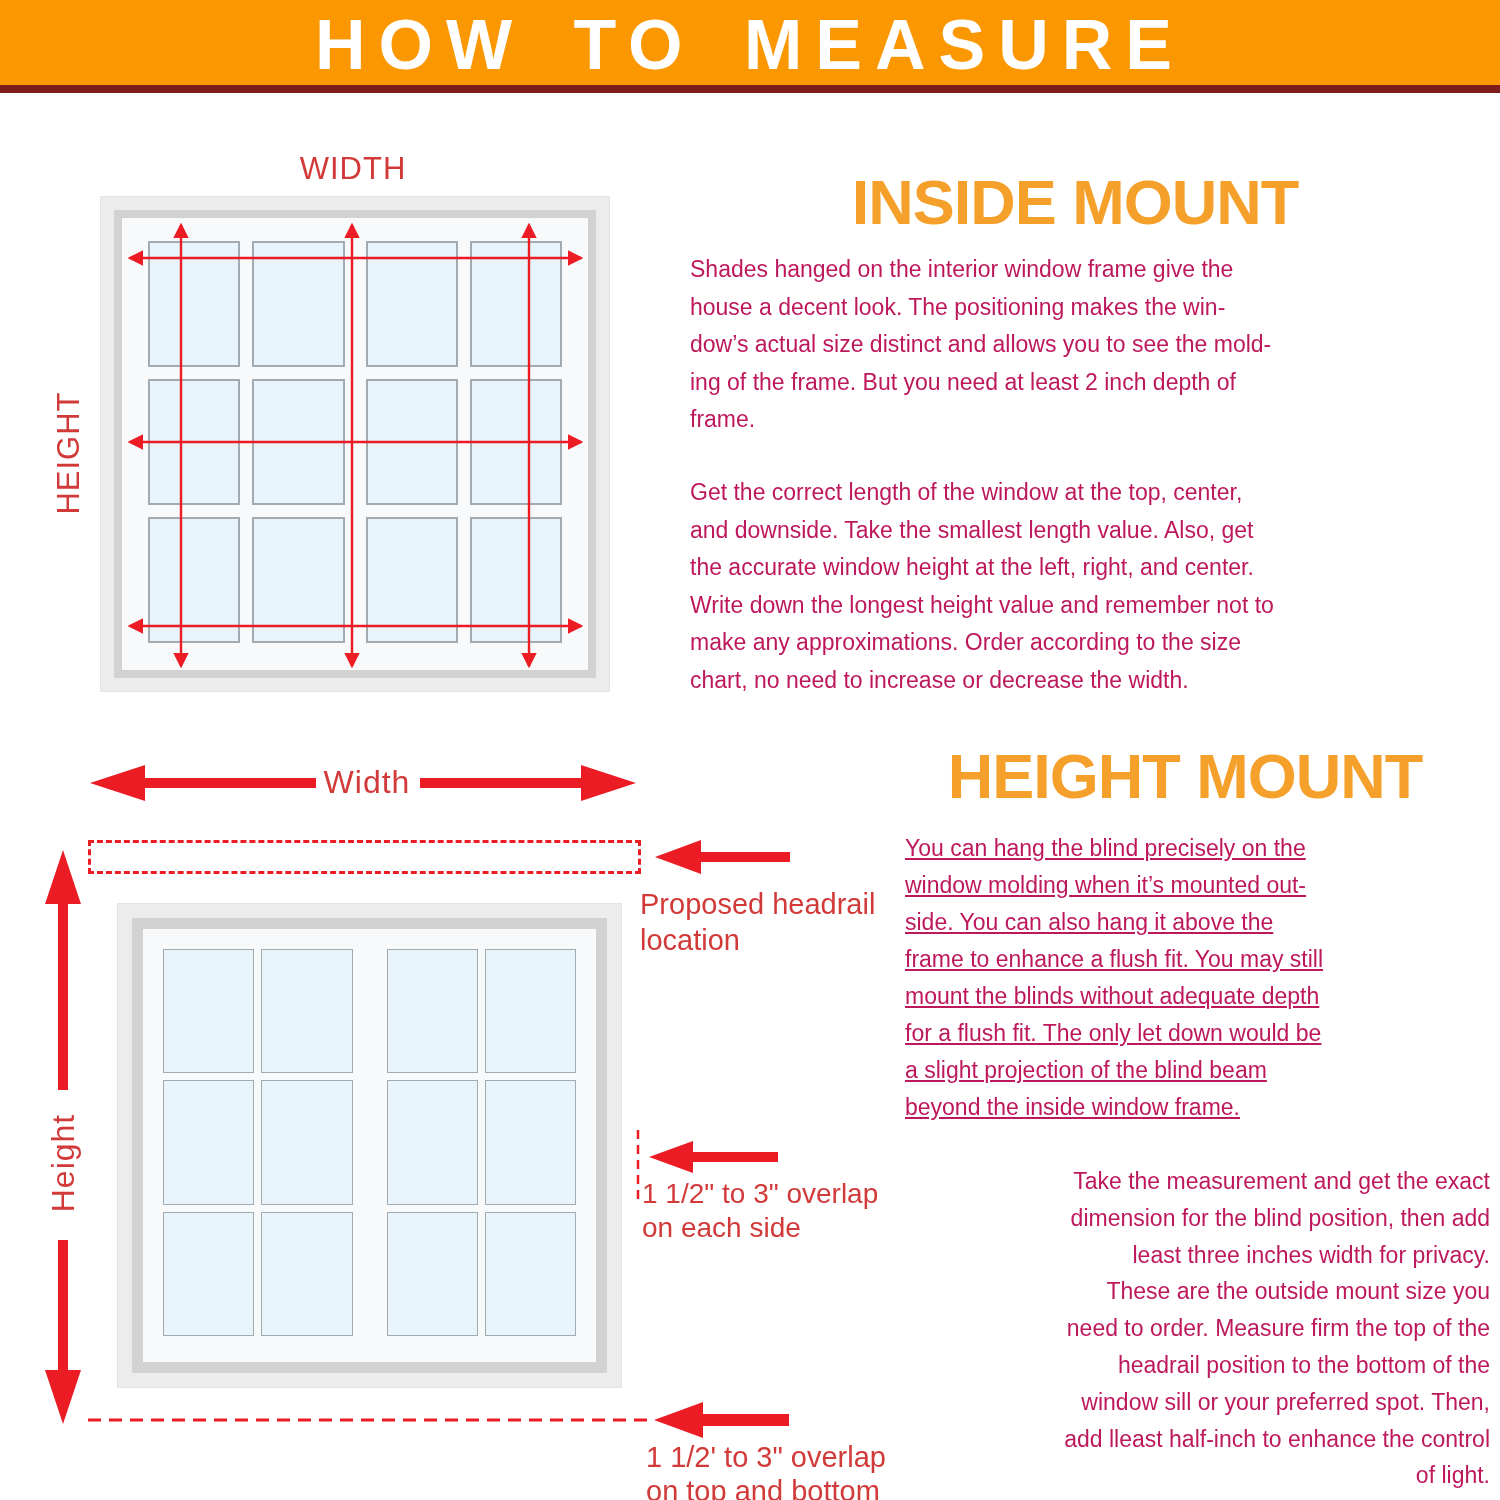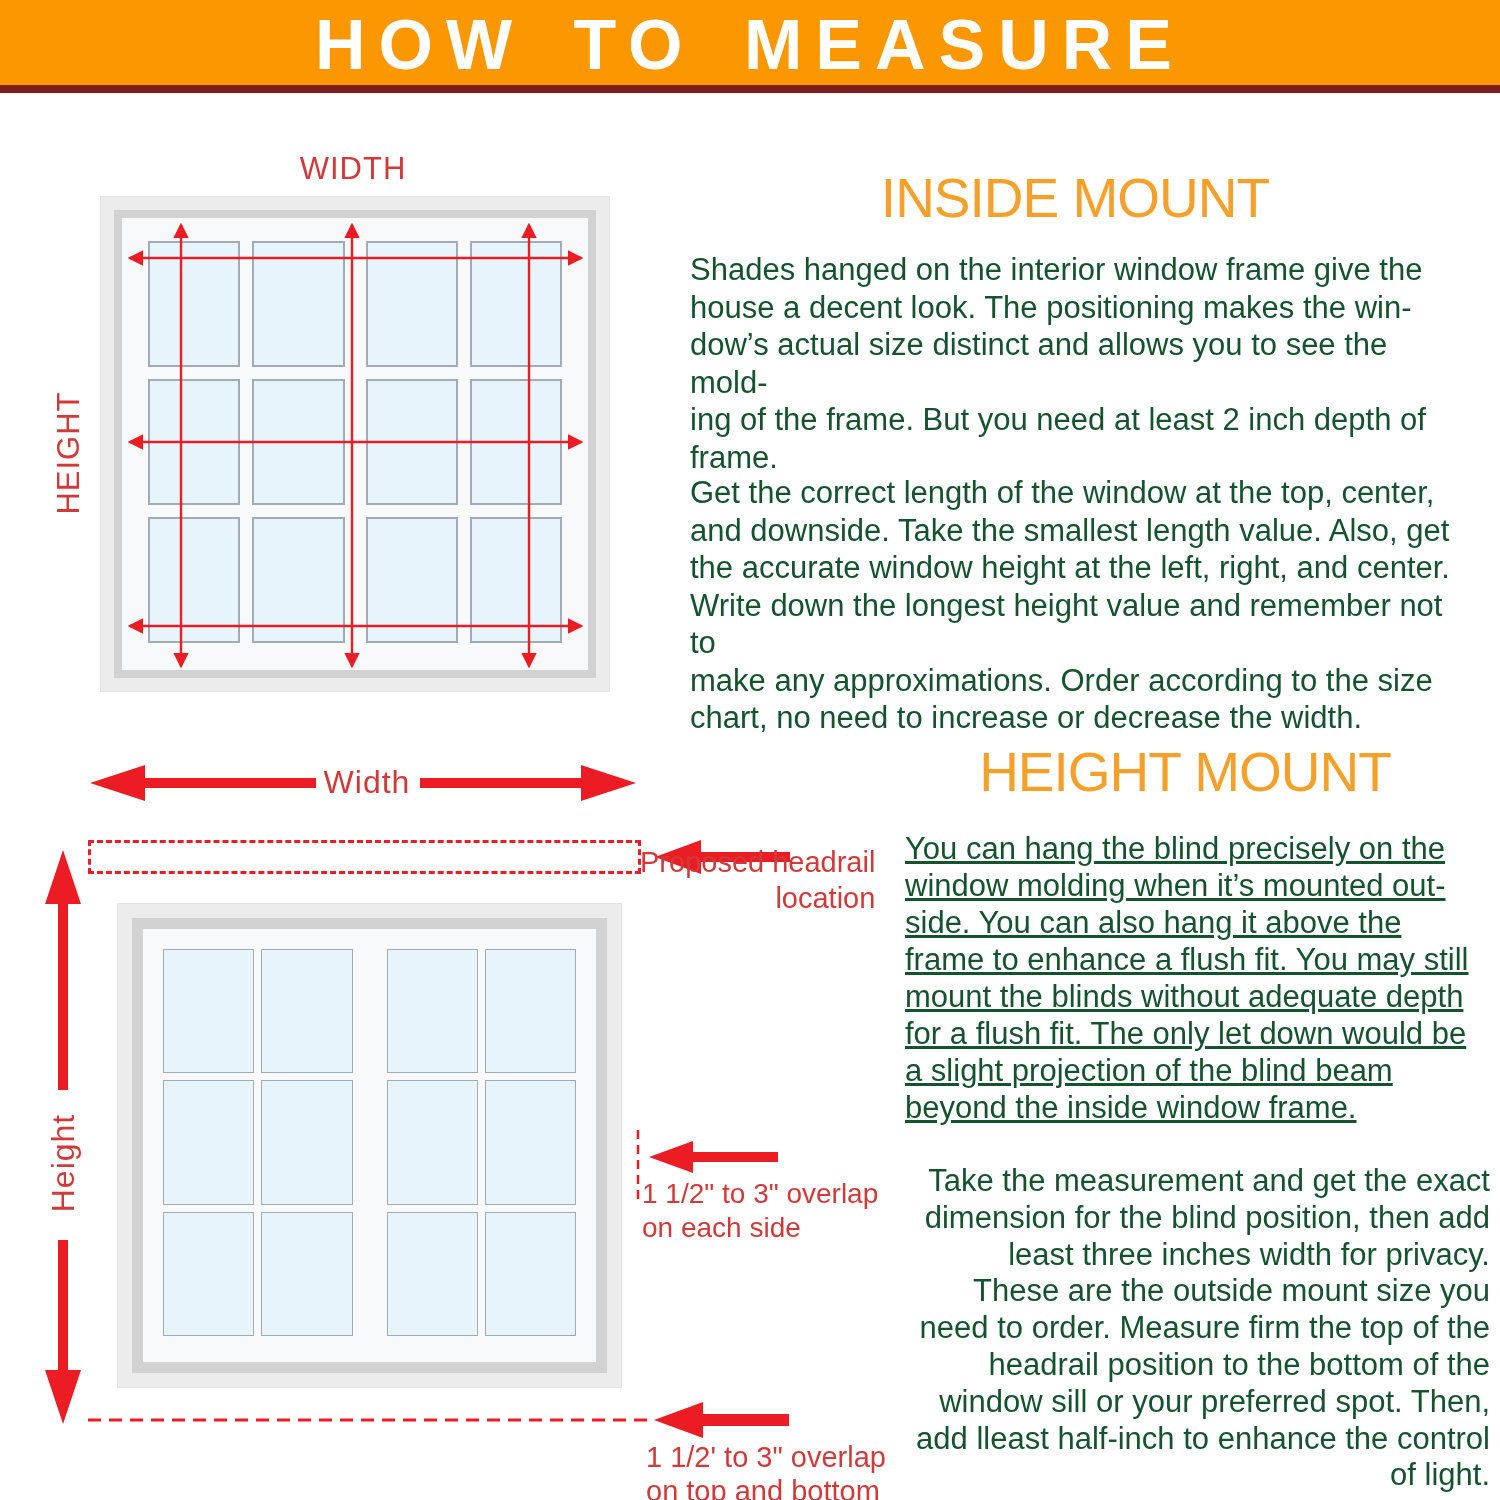--- a/index.html
+++ b/index.html
@@ -60,32 +60,32 @@
   .headrail-rect{
     position:absolute;left:88px;top:840px;width:553px;height:34px;
     border:3px dashed var(--arrow-red);background:transparent;
   }
   
   .width-label-1{left:233px;top:151px;width:240px;text-align:center;font-size:31px;}
   .height-label-1{left:69px;top:453px;font-size:31px;}
   
   .width-label-2{left:312px;top:764px;width:110px;text-align:center;font-size:32px;}
   .height-label-2{left:63px;top:1163px;font-size:32px;}
-  .note-headrail{left:640px;top:844px;font-size:29px;line-height:36px;text-align:right;}
+  .note-headrail{left:640px;top:886px;font-size:29px;line-height:36px;}
   .note-side{left:642px;top:1177px;font-size:28px;line-height:34px;}
   .note-bottom{left:646px;top:1440px;font-size:29px;line-height:34px;}
   
   .mount-heading{
-    position:absolute;text-align:center;font-weight:normal;font-size:55px;
+    position:absolute;text-align:center;font-weight:bold;font-size:63px;
     color:var(--accent-orange);letter-spacing:-1px;
   }
   .heading-inside{left:690px;top:166px;width:770px;}
   .heading-outside{left:900px;top:740px;width:570px;}
   .body-text{
-    position:absolute;color:#14532d;white-space:pre-line;font-size:31px;
+    position:absolute;color:#be185d;white-space:pre-line;font-size:23px;
   }
   .p-inside-1{left:690px;top:251px;width:780px;line-height:37.5px;}
   .p-inside-2{left:690px;top:474px;width:780px;line-height:37.5px;}
   .p-outside-1{left:905px;top:830px;width:580px;line-height:37px;text-decoration:underline;}
   .p-outside-2{left:905px;top:1163px;width:585px;line-height:36.8px;text-align:right;}
 </style>
 </head>
 <body>
 
 <div class="page">

